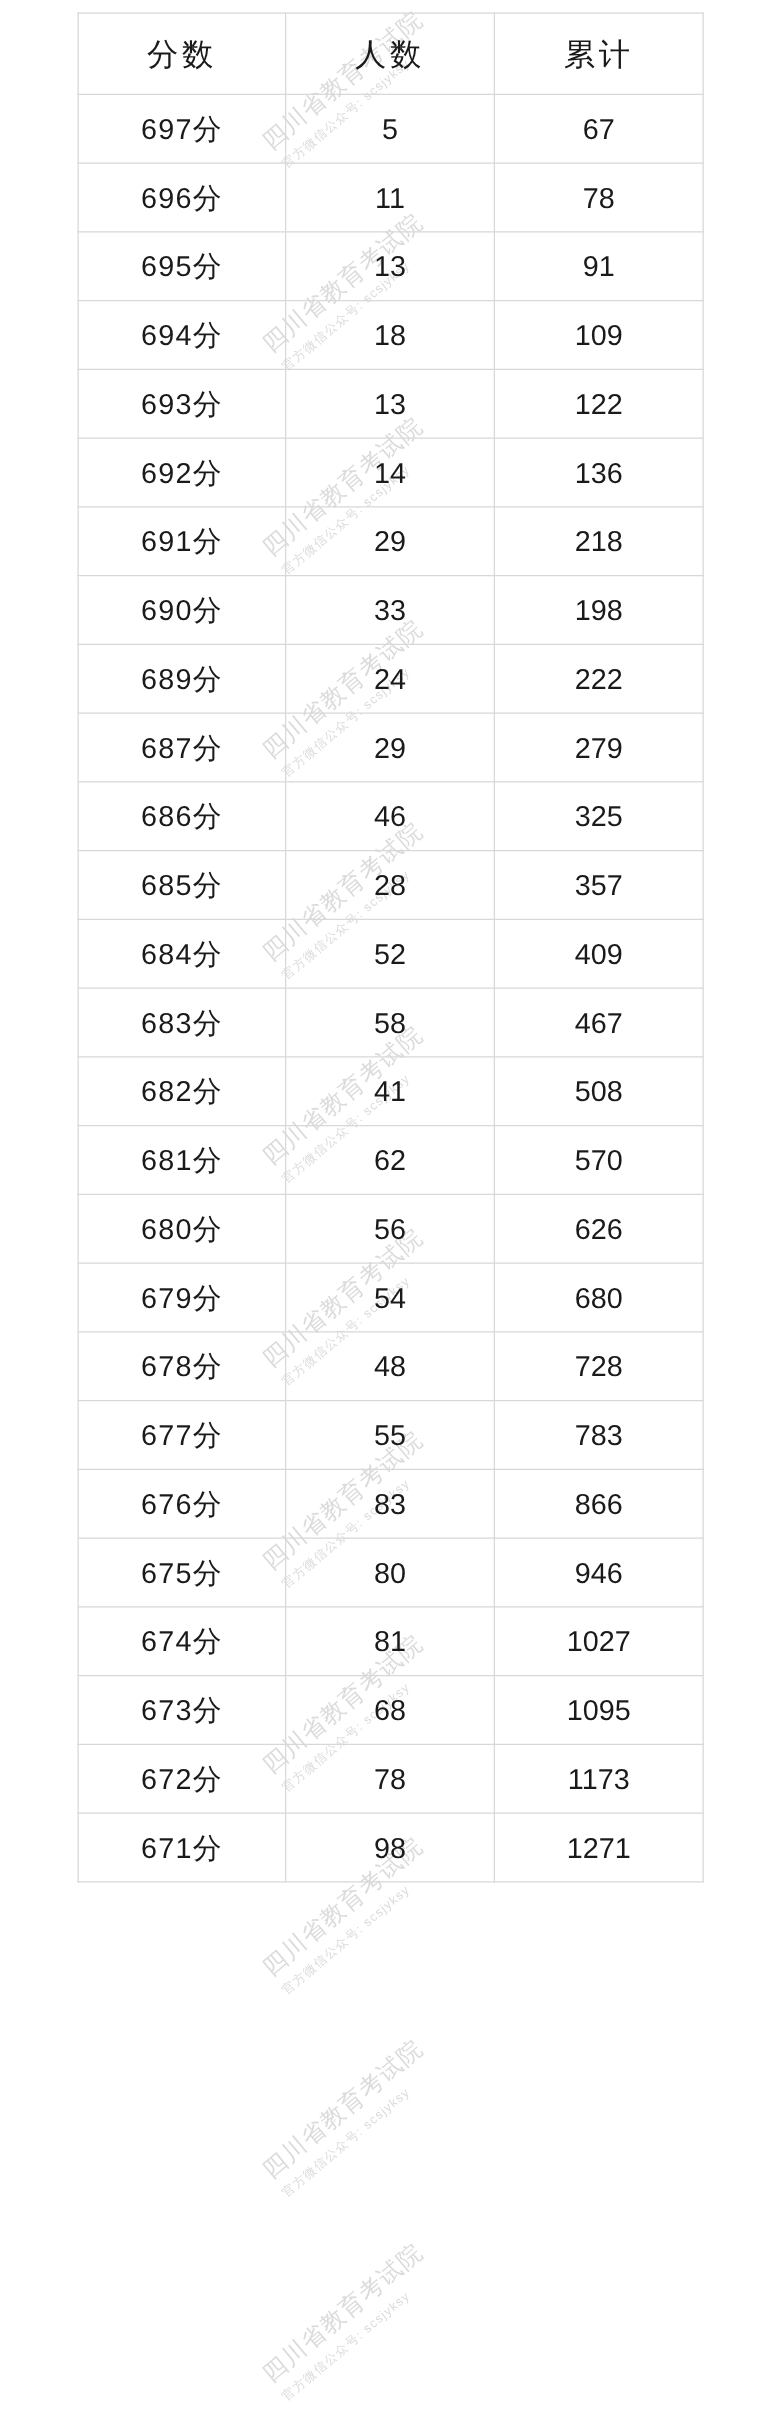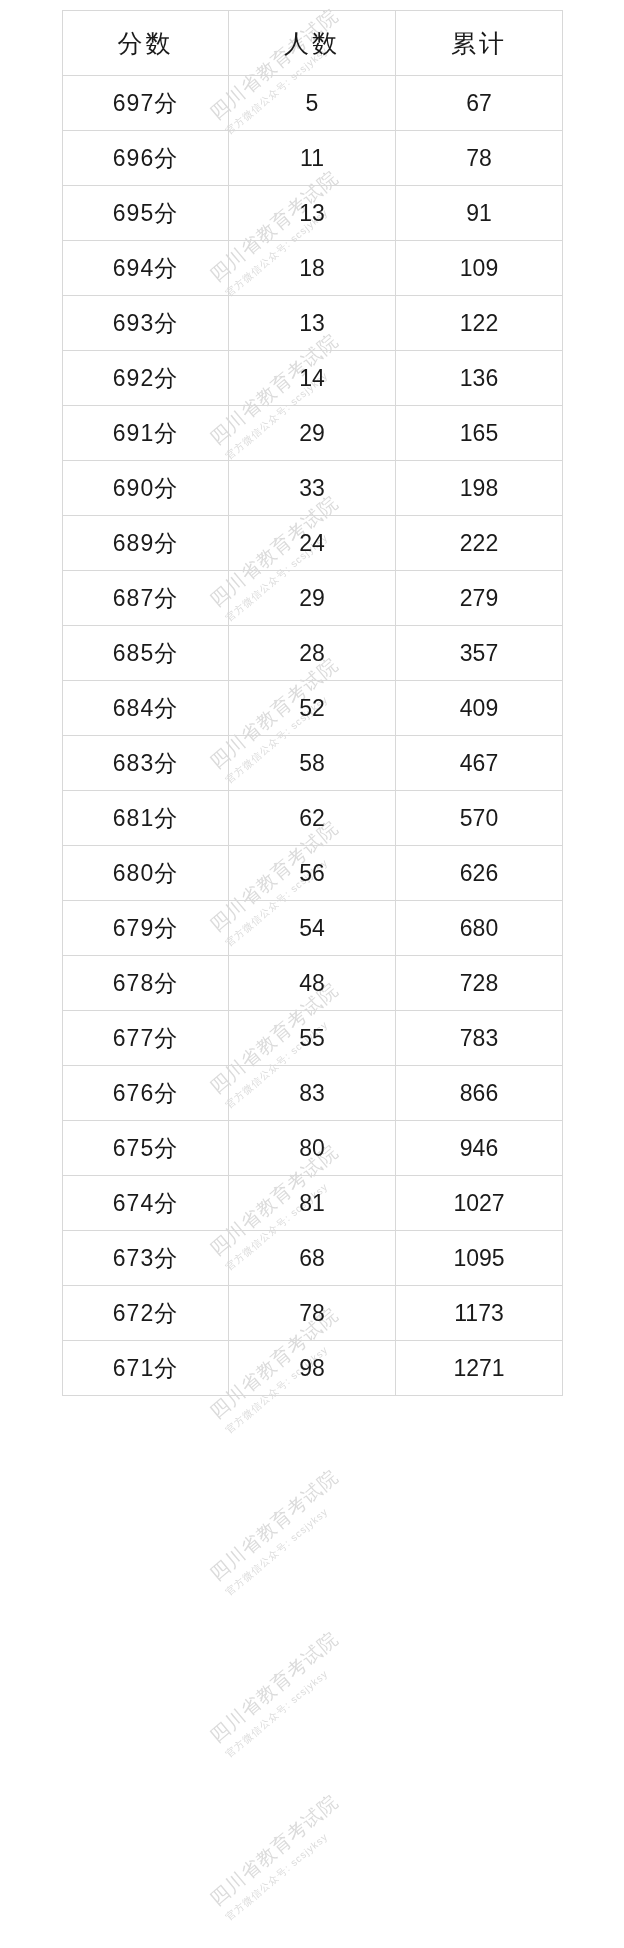--- a/index.html
+++ b/index.html
@@ -185,53 +185,63 @@
           <td>122</td>
         </tr>
         <tr>
           <td class="score-cell">692分</td>
           <td>14</td>
           <td>136</td>
         </tr>
         <tr>
           <td class="score-cell">691分</td>
           <td>29</td>
-          <td>165</td>
+          <td>218</td>
         </tr>
         <tr>
           <td class="score-cell">690分</td>
           <td>33</td>
           <td>198</td>
         </tr>
         <tr>
           <td class="score-cell">689分</td>
           <td>24</td>
           <td>222</td>
         </tr>
         <tr>
           <td class="score-cell">687分</td>
           <td>29</td>
           <td>279</td>
         </tr>
         <tr>
+          <td class="score-cell">686分</td>
+          <td>46</td>
+          <td>325</td>
+        </tr>
+        <tr>
           <td class="score-cell">685分</td>
           <td>28</td>
           <td>357</td>
         </tr>
         <tr>
           <td class="score-cell">684分</td>
           <td>52</td>
           <td>409</td>
         </tr>
         <tr>
           <td class="score-cell">683分</td>
           <td>58</td>
           <td>467</td>
         </tr>
         <tr>
+          <td class="score-cell">682分</td>
+          <td>41</td>
+          <td>508</td>
+        </tr>
+        <tr>
           <td class="score-cell">681分</td>
           <td>62</td>
           <td>570</td>
         </tr>
         <tr>
           <td class="score-cell">680分</td>
           <td>56</td>
           <td>626</td>
         </tr>
         <tr>

